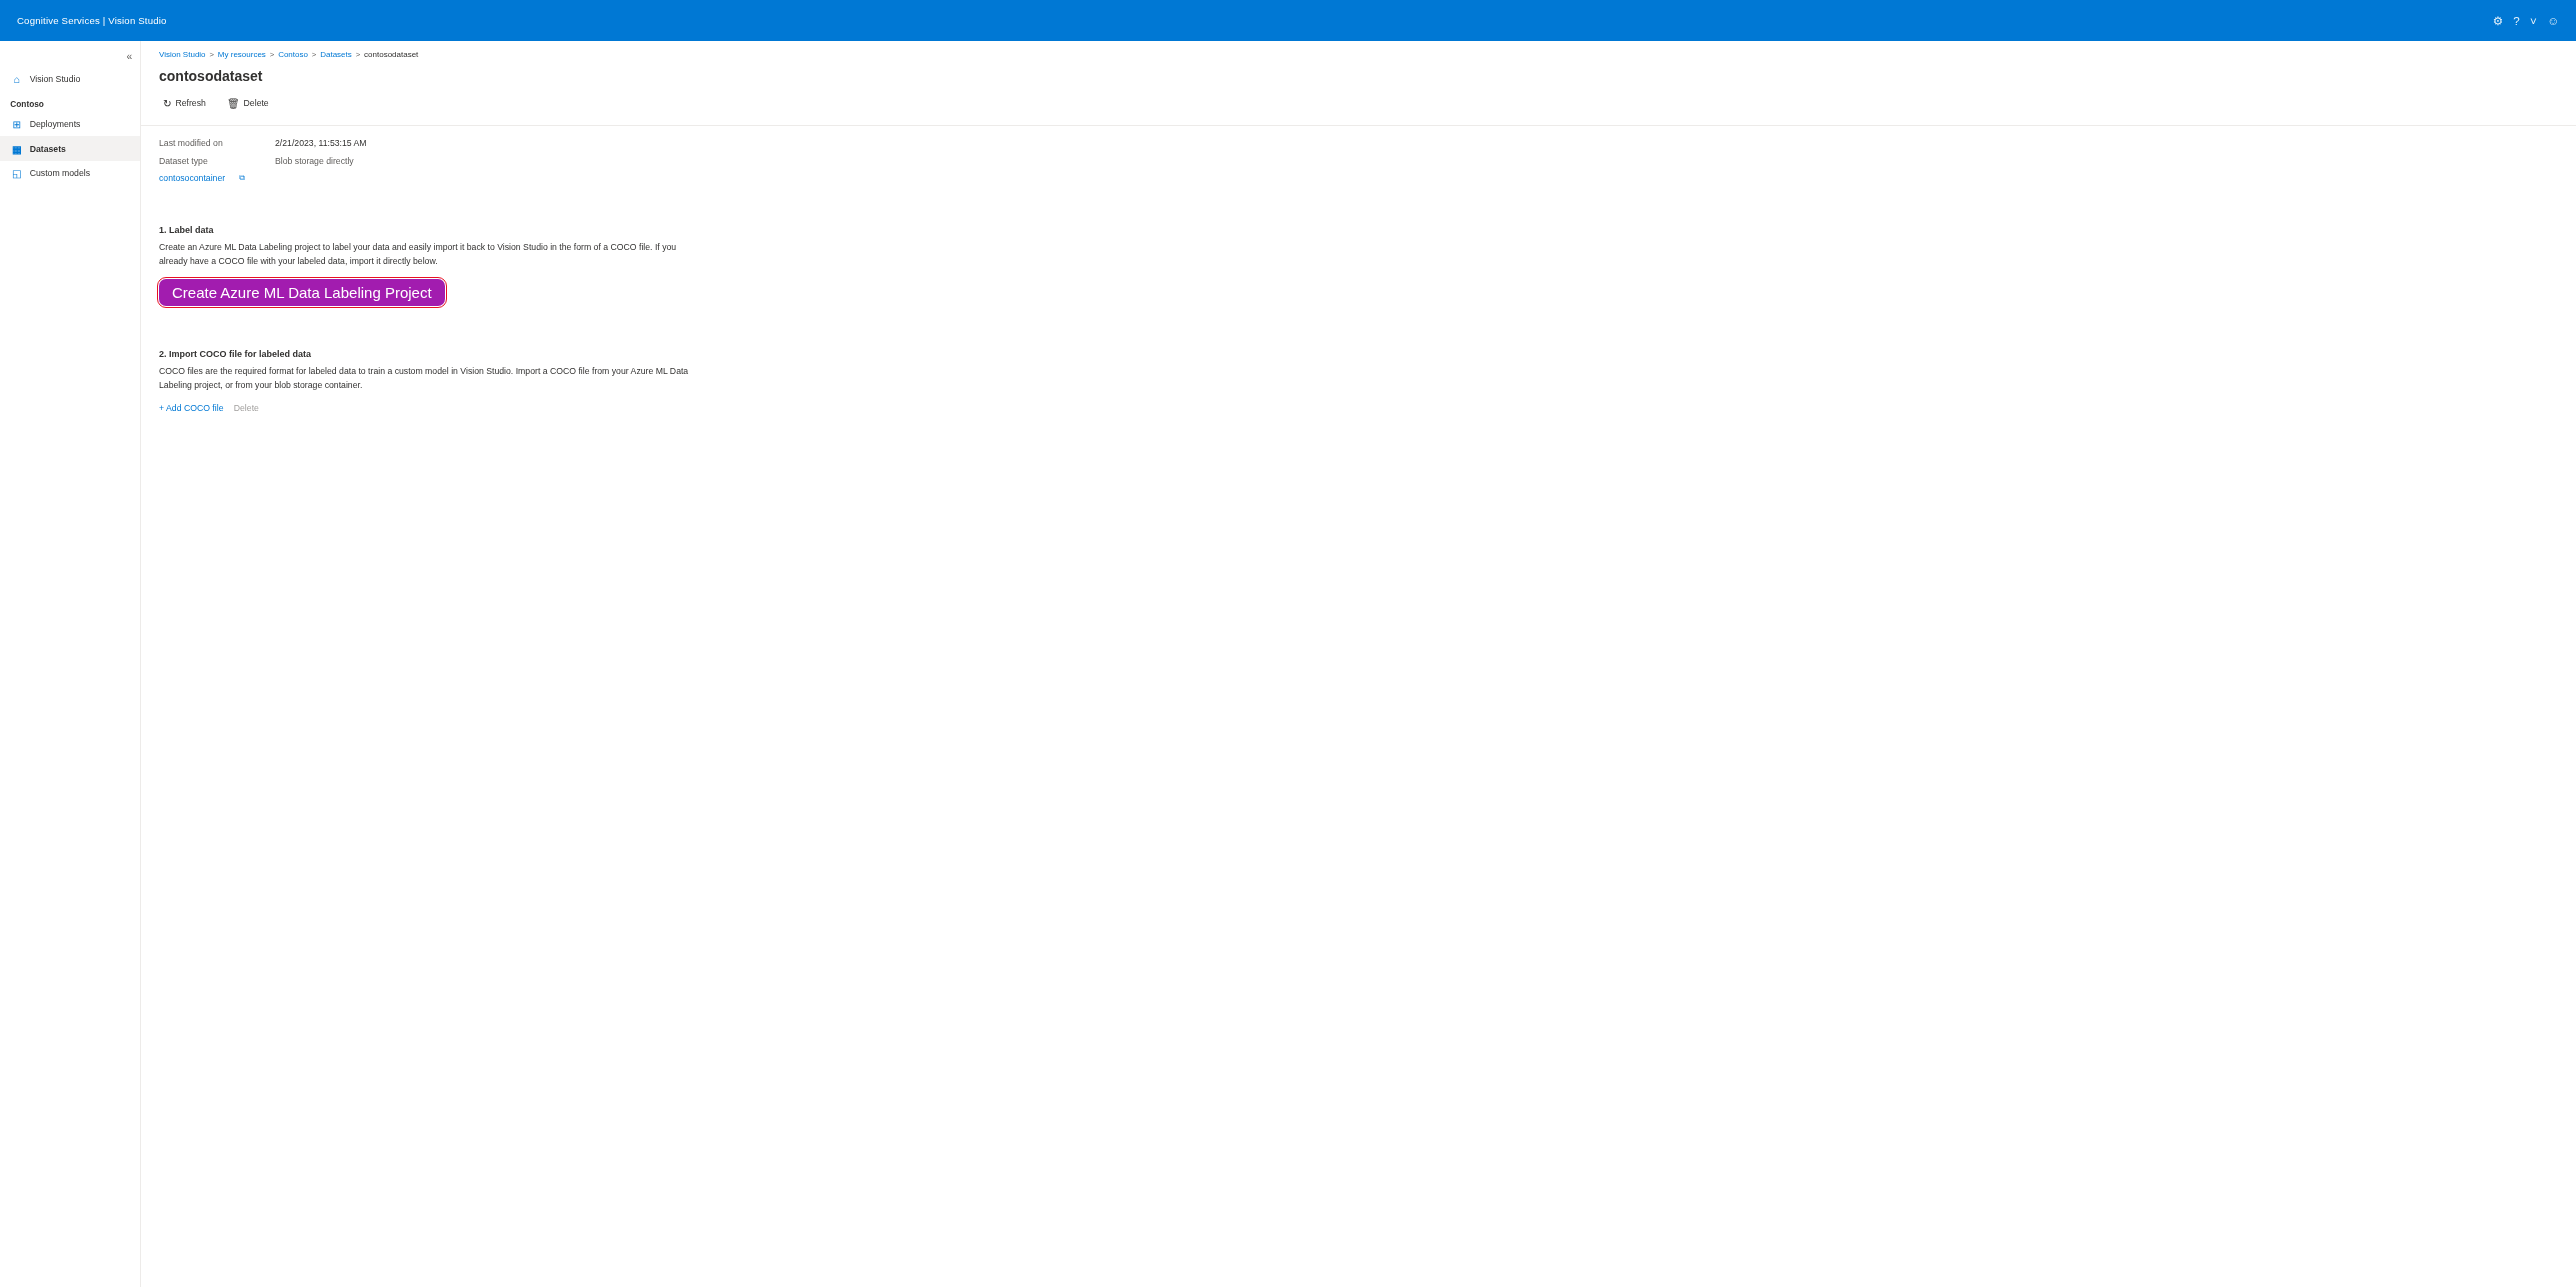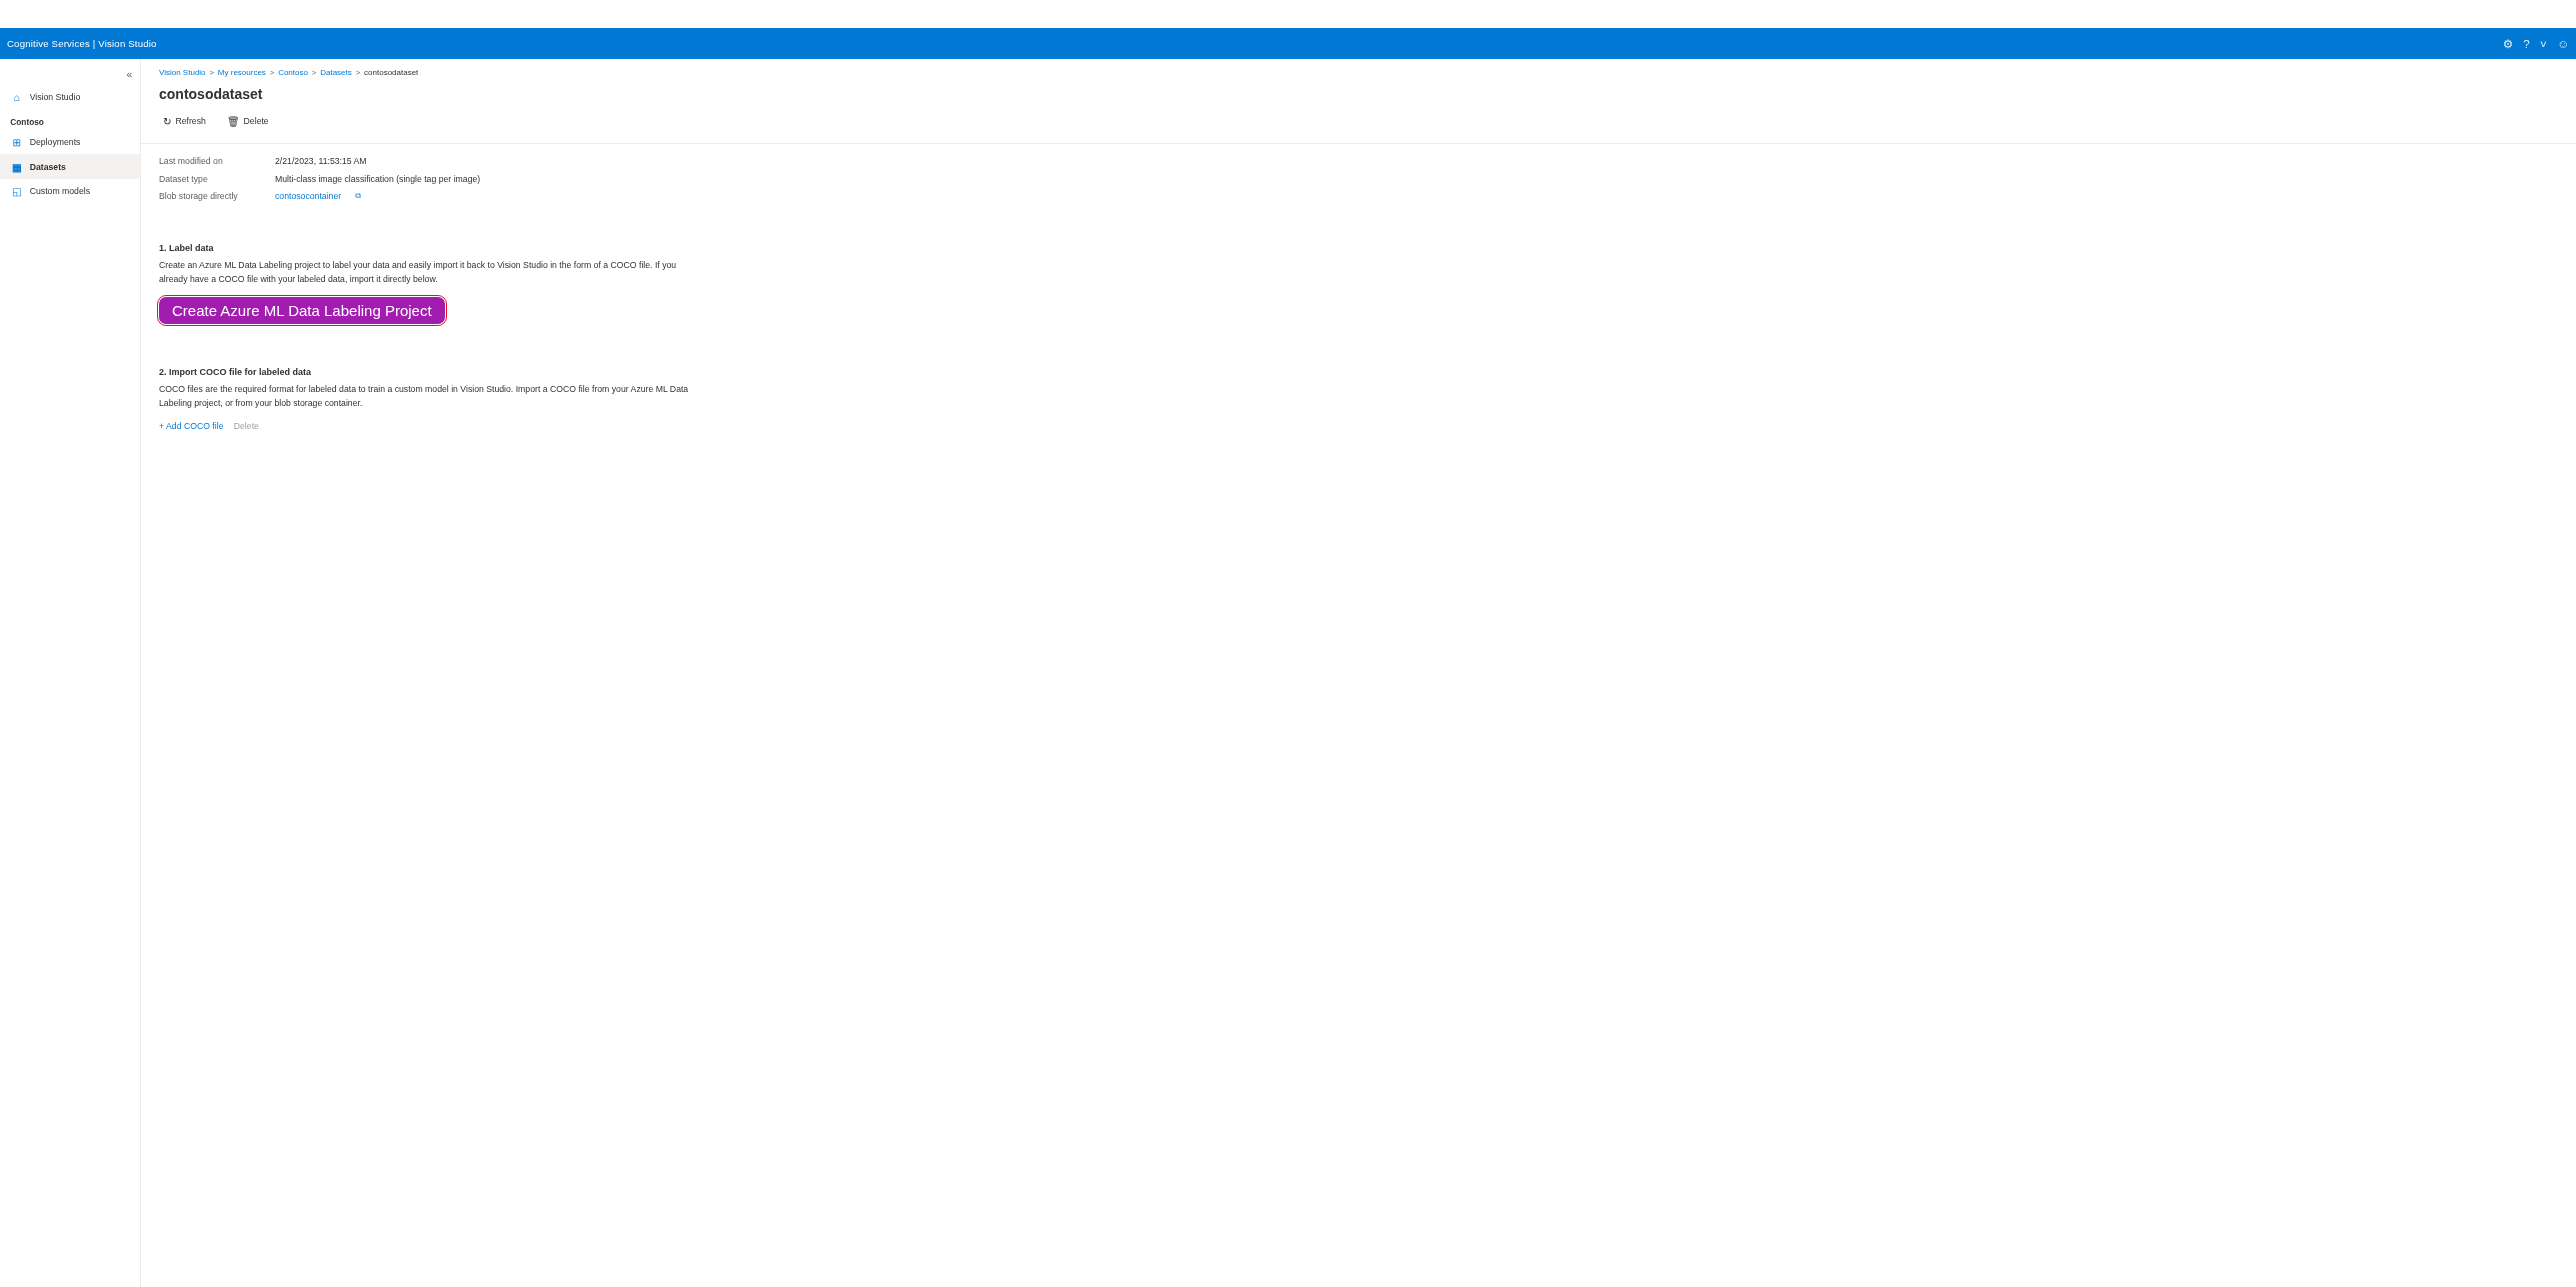--- a/index.html
+++ b/index.html
@@ -2,26 +2,25 @@
 <html style="font-size:10.3px"><head>
   <meta charset="utf-8">
   <style>
     * { box-sizing: border-box; margin: 0; padding: 0; }
     body { font-family: 'Segoe UI', Arial, sans-serif; font-size: 9px; color: #323130; background: #fff; }
 
     
     .top-nav {
       background: #0078d4;
       color: #fff;
-      height: 31px;
-      display: flex;
-      align-items: center;
-      padding: 0 7px;
+      height: 41px;
+      display: flex;
+      align-items: center;
+      padding: 0 17px;
       justify-content: space-between;
-      margin-top: 28px;
     }
     .top-nav-title {
       font-size: 9.6px;
       font-weight: 400;
       letter-spacing: 0.02em;
     }
     .top-nav-icons {
       display: flex;
       align-items: center;
       gap: 10.3px;
@@ -293,21 +292,20 @@
       </button>
     </div>
 
     <hr class="divider">
 
     <div class="details-grid">
       <span class="details-label">Last modified on</span>
       <span class="details-value">2/21/2023, 11:53:15 AM</span>
 
       <span class="details-label">Dataset type</span>
-      <span class="details-value">Multi-class image classification (single tag per image)</span>
 
       <span class="details-label">Blob storage directly</span>
       <span class="details-value">
         <a class="details-link">
           <span>contosocontainer</span>
           <span class="external-icon">⧉</span>
         </a>
       </span>
     </div>
 

